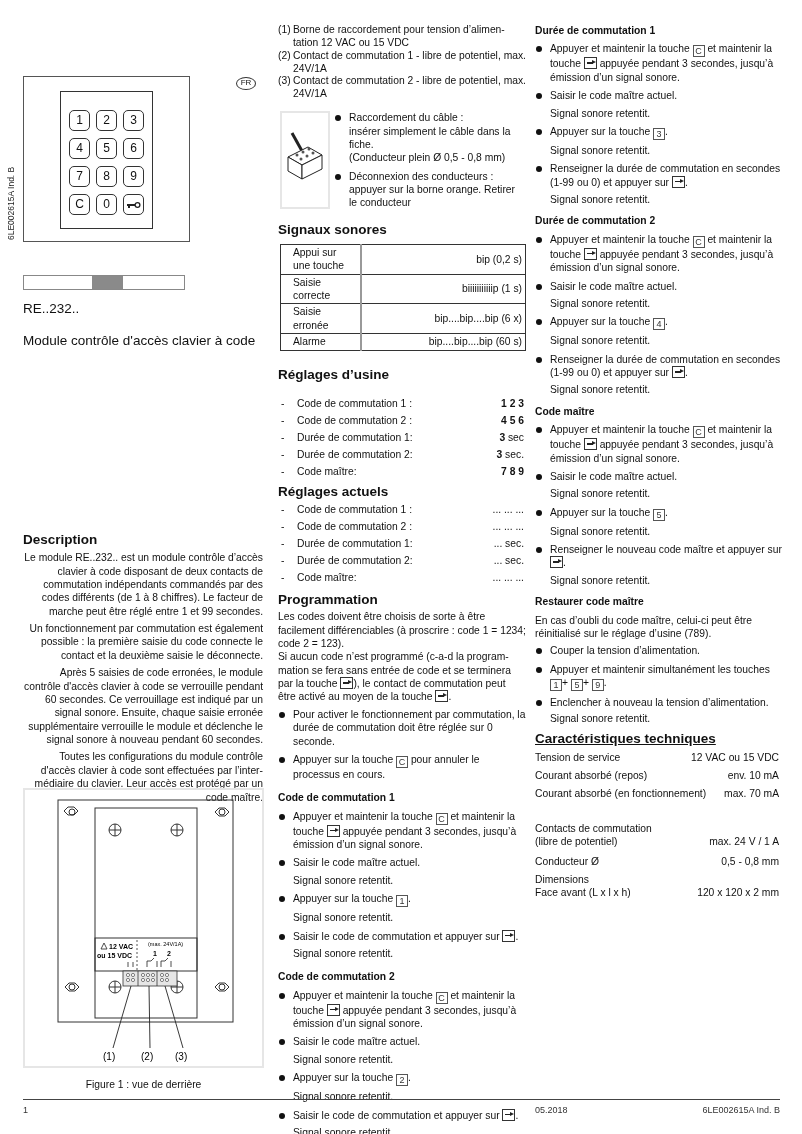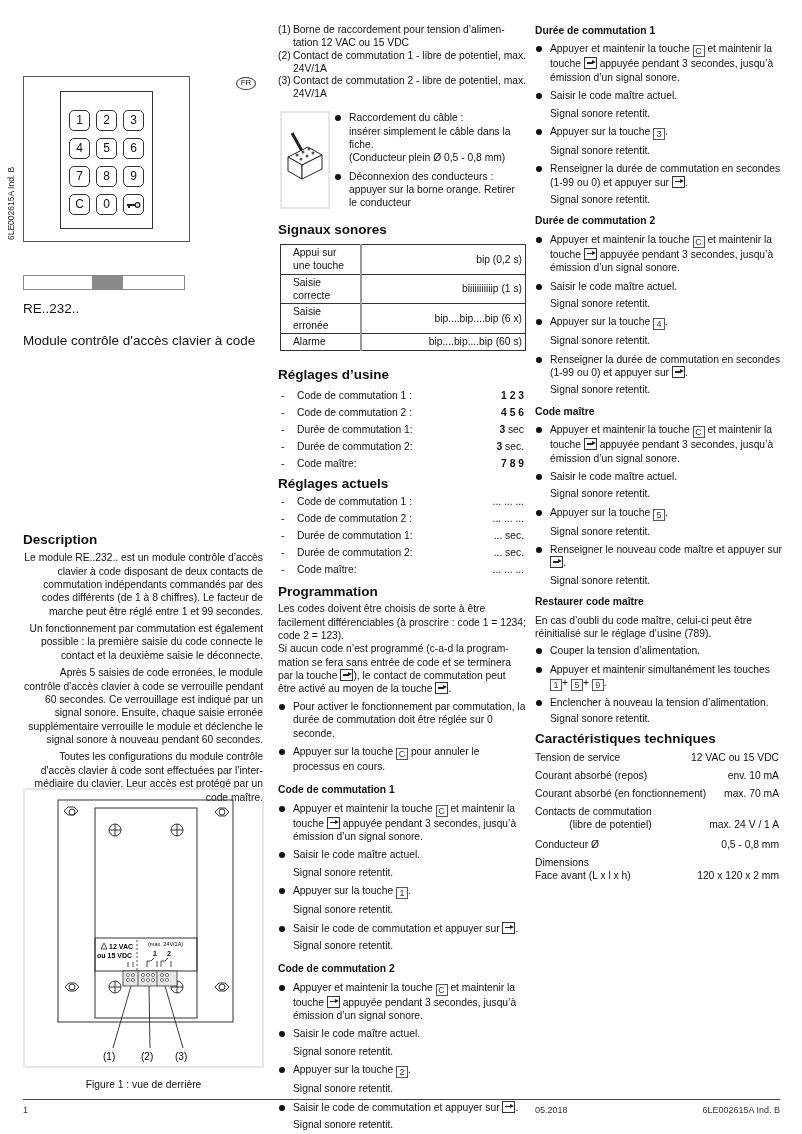--- a/index.html
+++ b/index.html
@@ -227,21 +227,21 @@
           <td class="k">Saisie erronée</td>
           <td class="v">bip....bip....bip (6 x)</td>
         </tr>
     <tr>
           <td class="k">Alarme</td>
           <td class="v">bip....bip....bip (60 s)</td>
         </tr>
   </tbody>
     </table>
 
-  <div class="h2" style="margin-top:16px; margin-bottom:4px;">Réglages d’usine</div>
+  <div class="h2" style="margin-top:16px; margin-bottom:12px;">Réglages d’usine</div>
   <ul class="setlist">
     <li>
         <span class="lbl">Code de commutation 1 :</span>
         <span><b>1 2 3</b><span></span></span>
       </li>
     <li>
         <span class="lbl">Code de commutation 2 :</span>
         <span><b>4 5 6</b><span></span></span>
       </li>
     <li>
@@ -353,35 +353,35 @@
   </ul>
 
   <div class="h3" style="margin-top:8px; margin-bottom:5px;">Restaurer code maître</div>
   <p>En cas d’oubli du code maître, celui-ci peut être réinitialisé sur le réglage d’usine (789).</p>
   <ul class="bul">
     <li>Couper la tension d’alimentation.</li>
     <li><span>Appuyer et maintenir simultanément les touches </span><span class="key-glyph">1</span><span>+</span> <span class="key-glyph">5</span><span>+</span> <span class="key-glyph">9</span>.</li>
     <li><span>Enclencher à nouveau la tension d’alimentation.</span><span class="sub" style="margin-top:3px;">Signal sonore retentit.</span></li>
   </ul>
 
-  <div class="h2" style="margin-bottom:2px;">Caractéristiques techniques</div>
+  <div class="h2" style="margin-bottom:2px;text-decoration:underline;">Caractéristiques techniques</div>
   <div class="spec">
     <div class="row">
         <span>Tension de service</span>
         <span>12 VAC ou 15 VDC</span>
       </div>
     <div class="row">
         <span>Courant absorbé (repos)</span>
         <span>env. 10 mA</span>
       </div>
     <div class="row">
         <span>Courant absorbé (en fonctionnement)</span>
         <span>max. 70 mA</span>
       </div>
-    <div class="row2" style="margin-top:2px;text-align:right;">
+    <div class="row2" style="margin-top:19px;">
         <span><span>Contacts de commutation</span><br><span>(libre de potentiel)</span></span>
         <span>max. 24 V / 1 A</span>
       </div>
     <div class="row">
         <span>Conducteur Ø</span>
         <span>0,5 - 0,8 mm</span>
       </div>
     <div class="row2" style="margin-top:2px;">
         <span><span>Dimensions</span><br><span>Face avant (L x l x h)</span></span>
         <span>120 x 120 x 2 mm</span>

